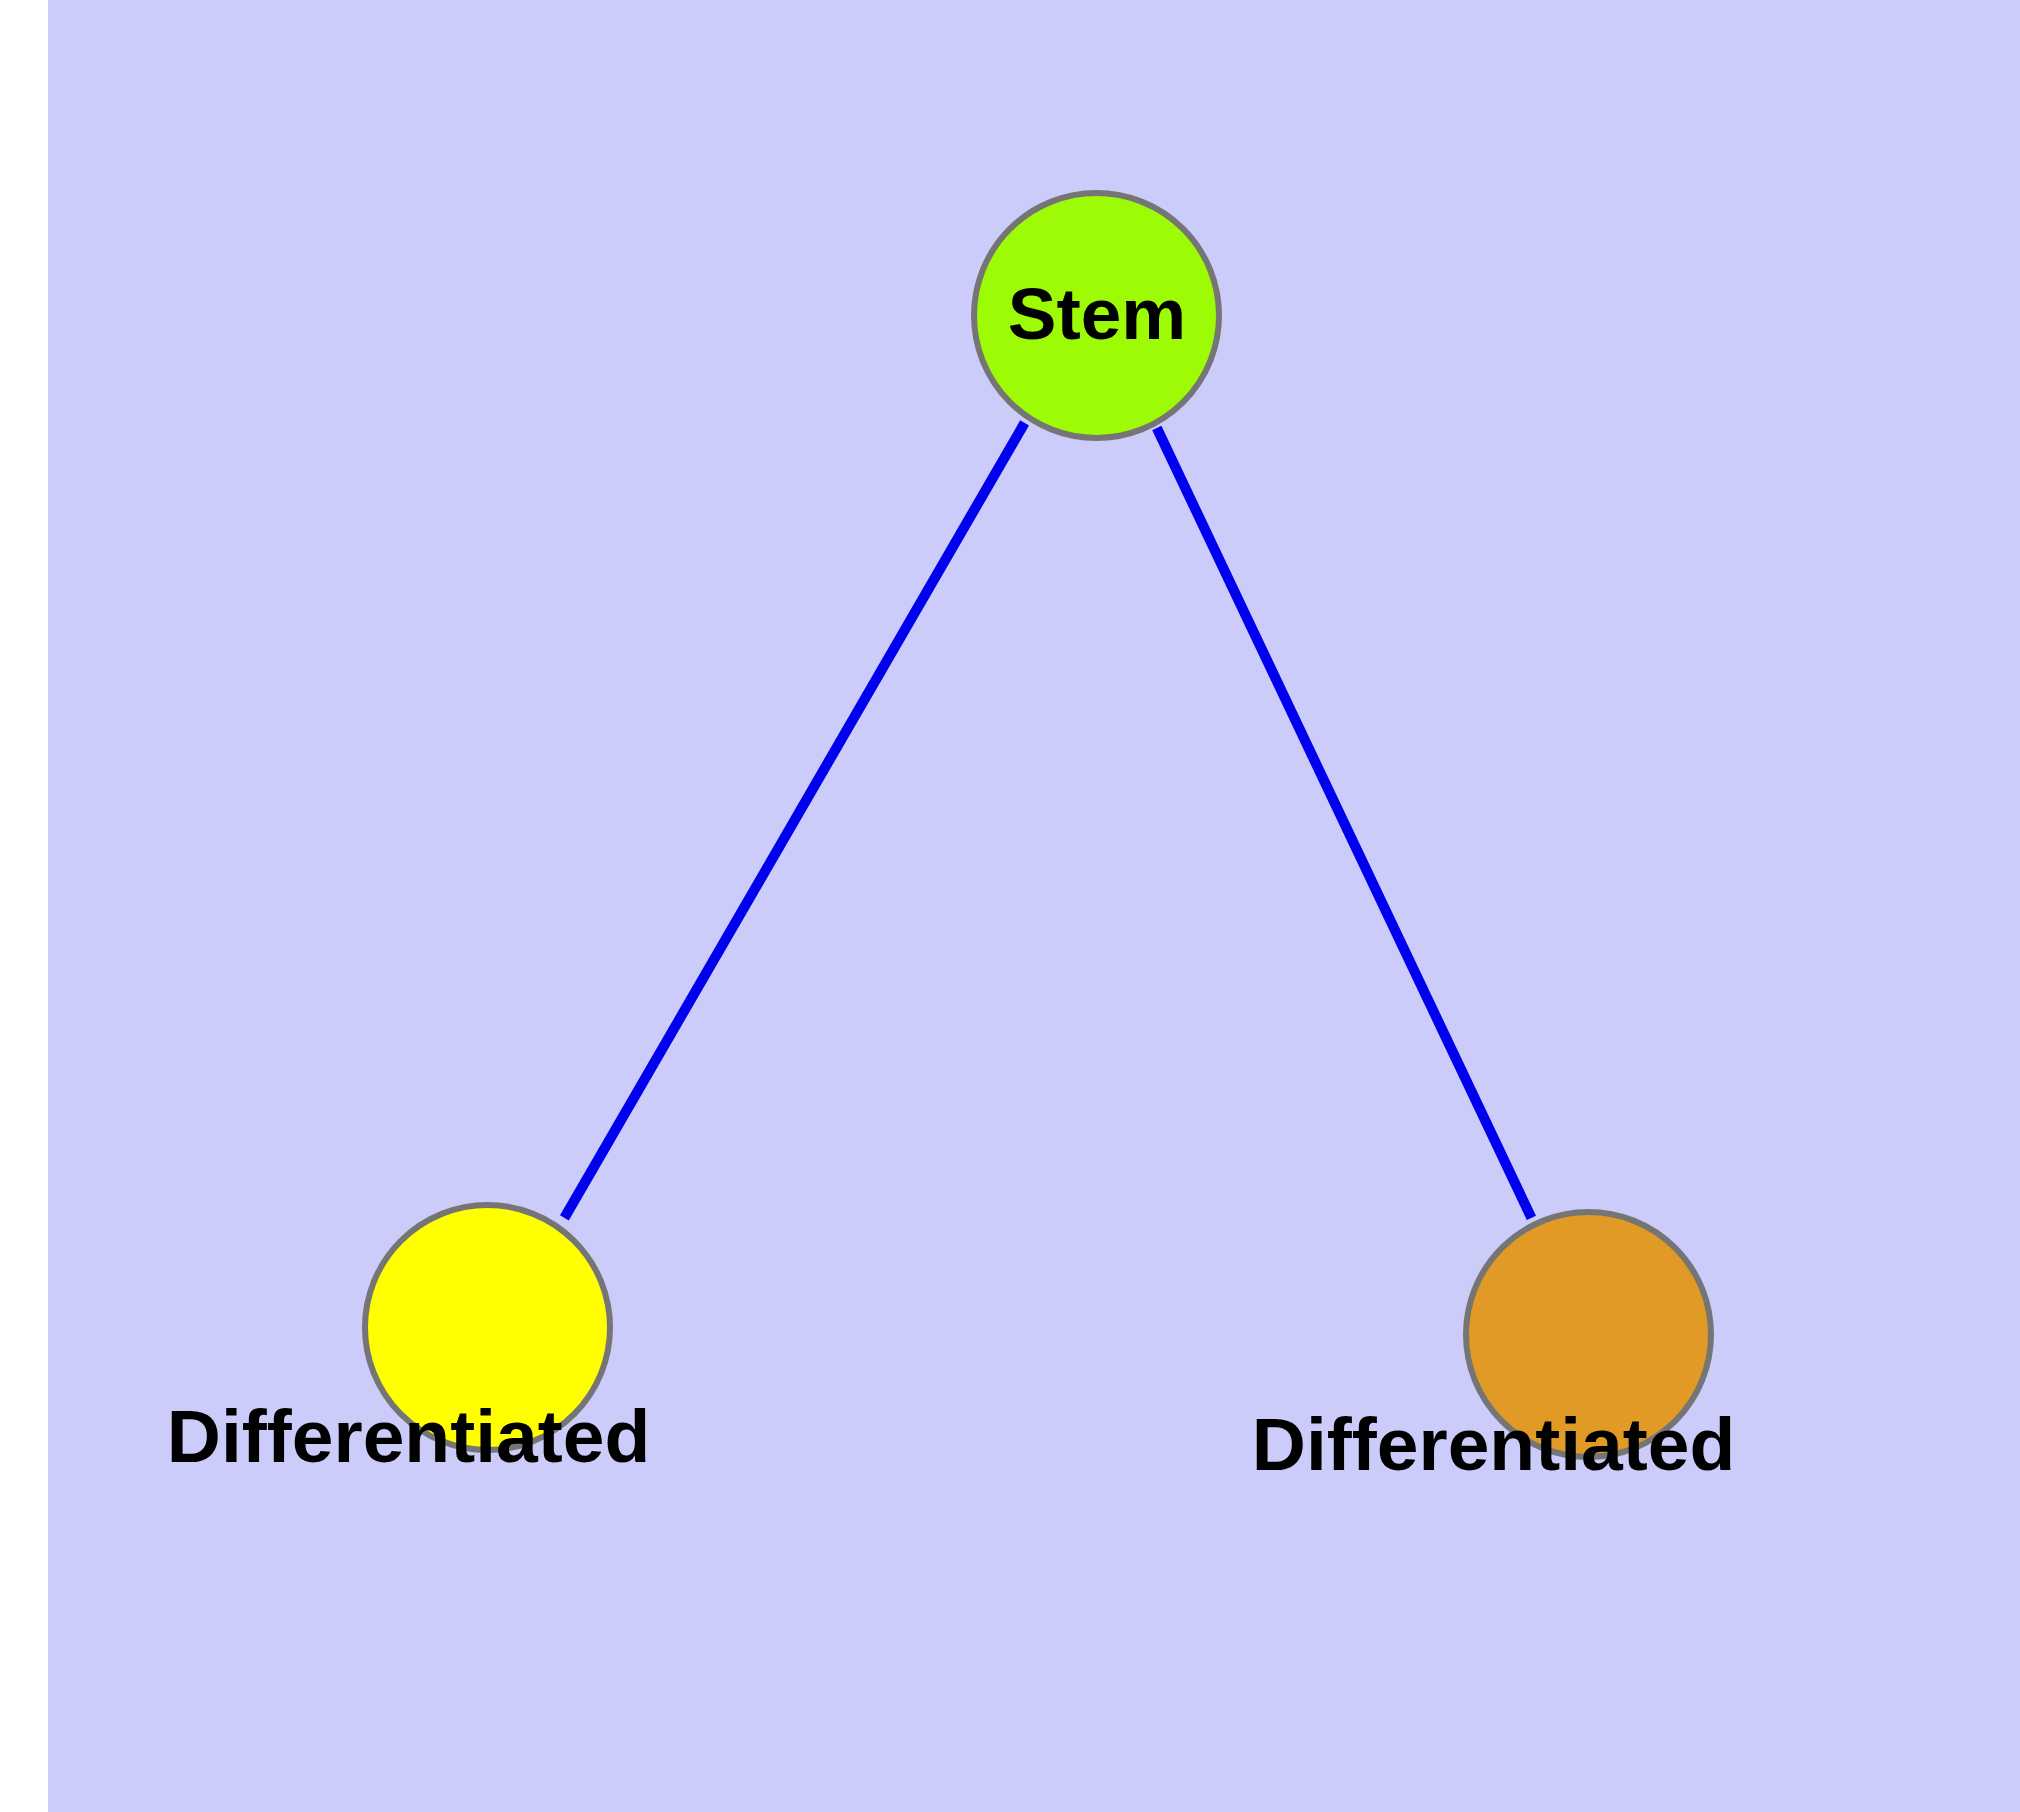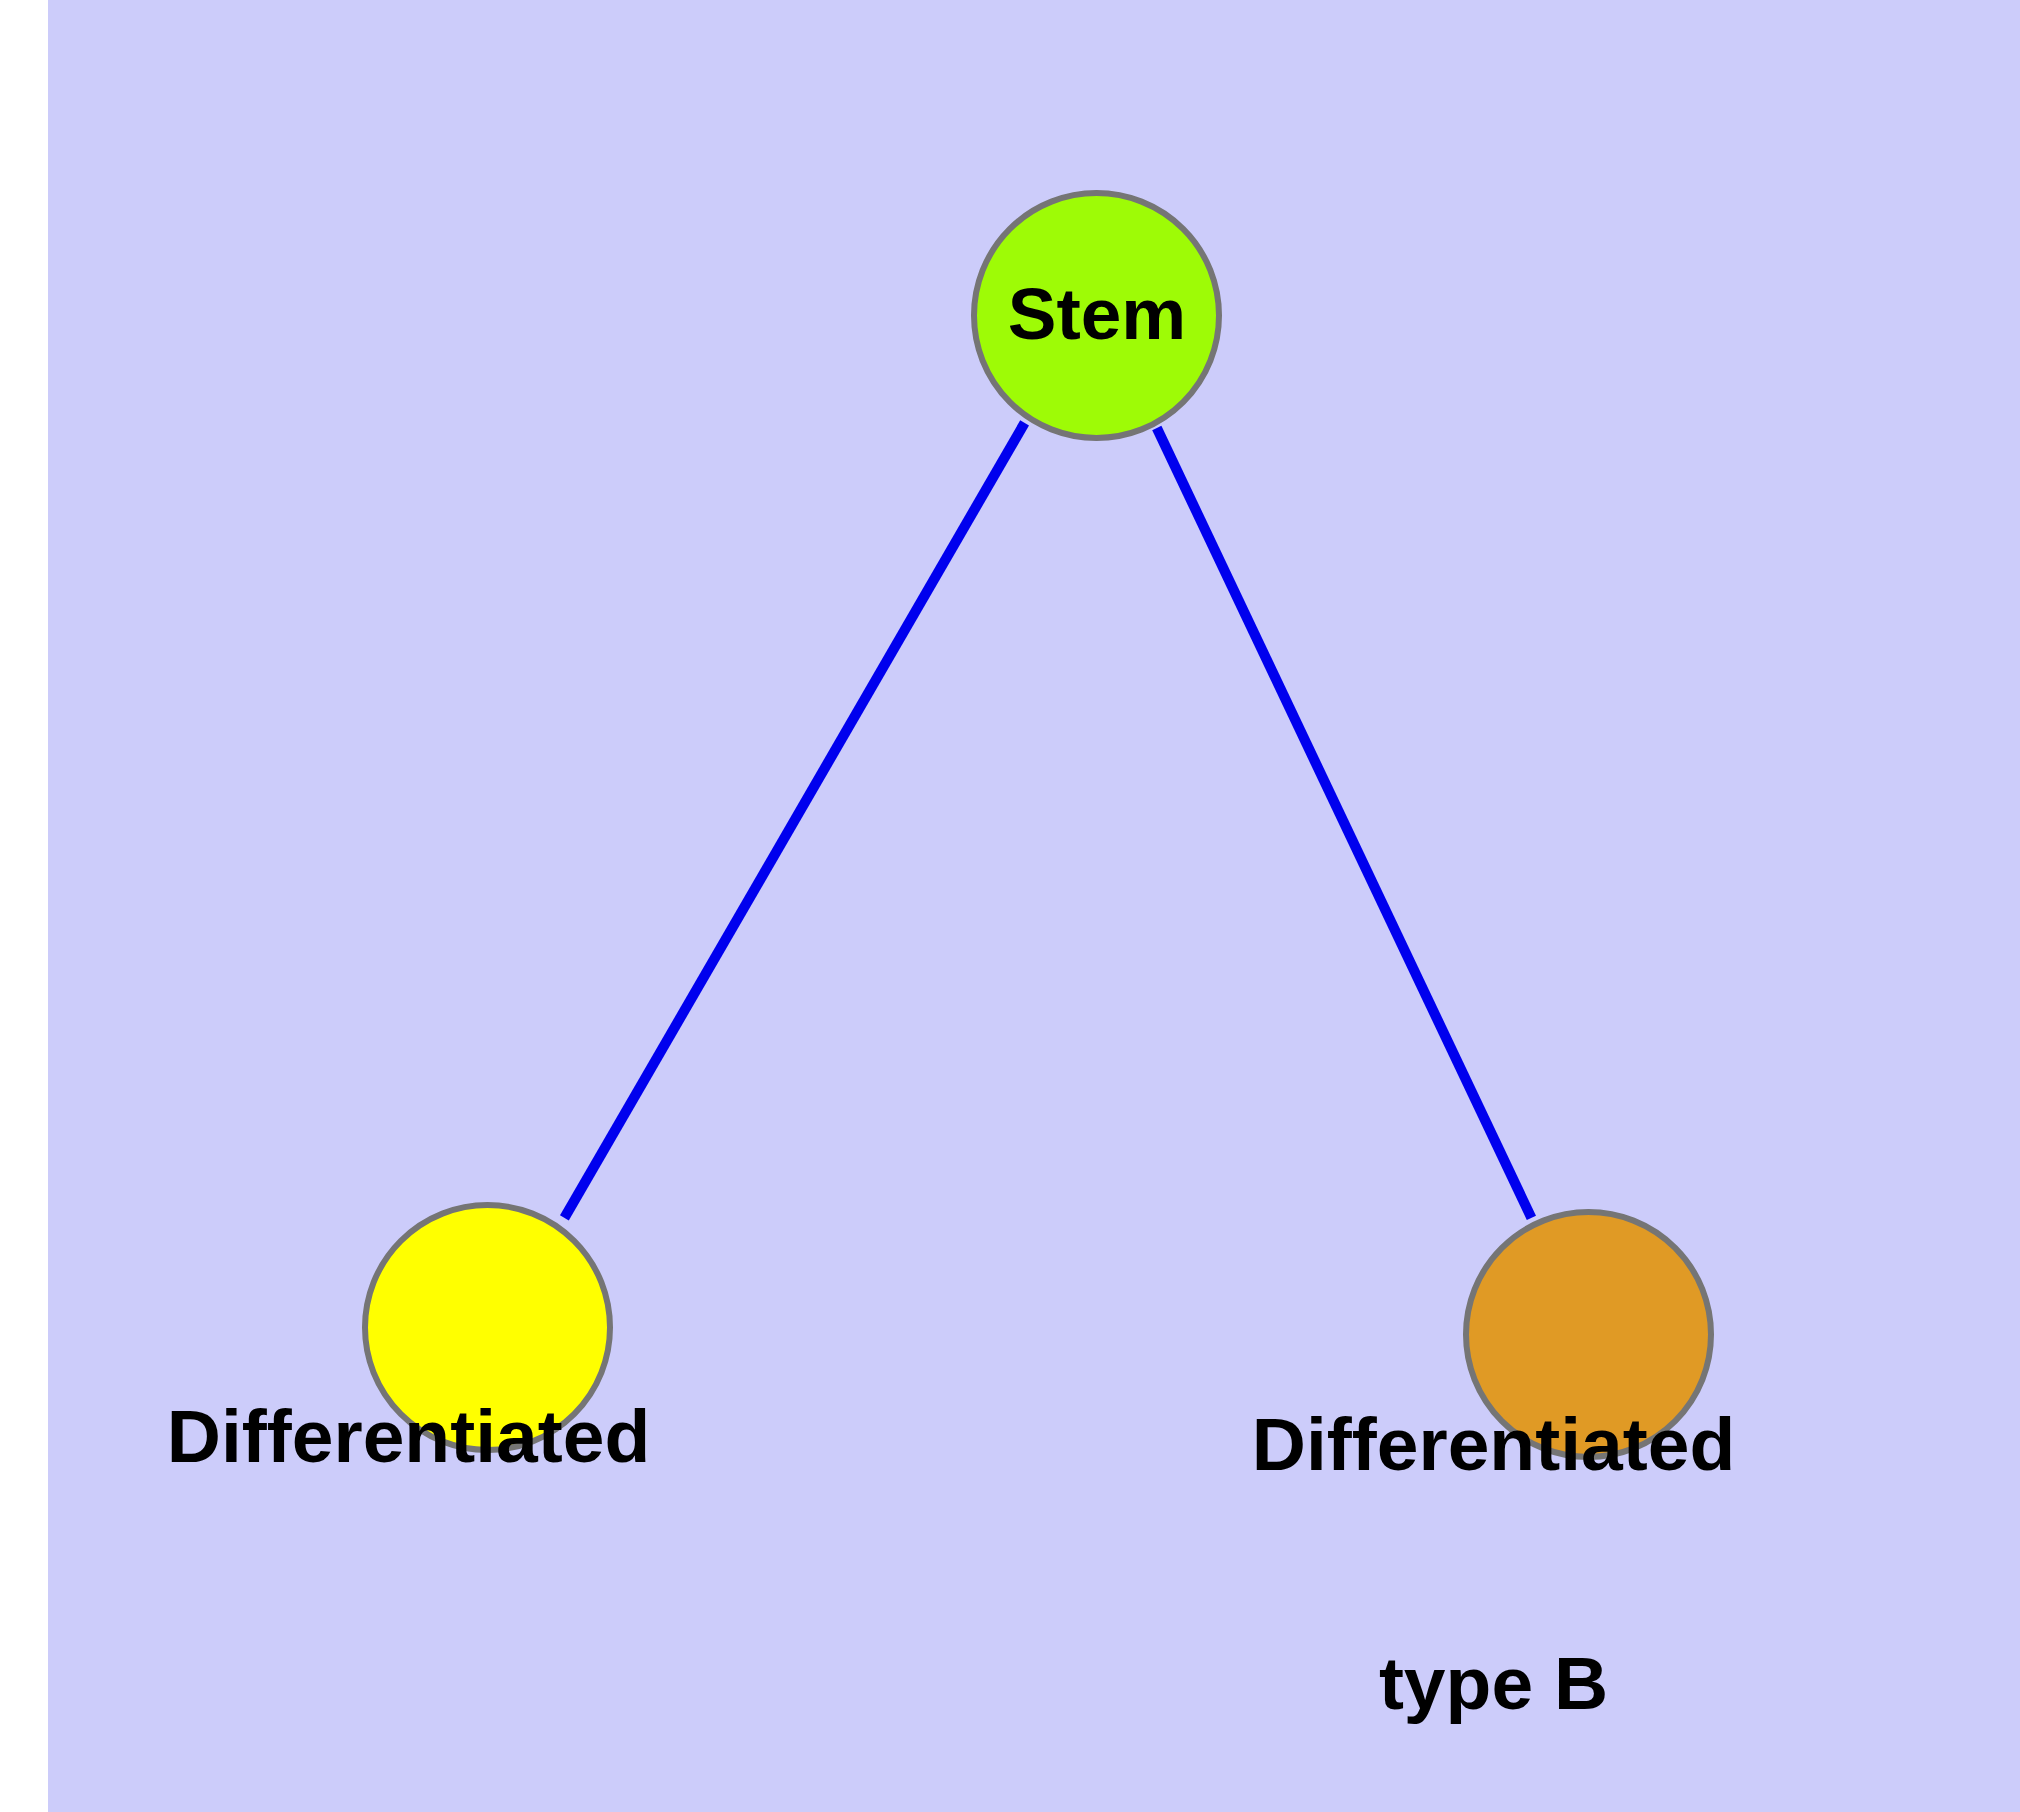--- a/index.html
+++ b/index.html
@@ -96,17 +96,16 @@
   <div class="node" id="node-diff-b" style="left: 1415px; top: 1209px; width: 251px; height: 251px; background: rgb(224, 154, 37); border-color: rgb(117, 117, 117);"></div>
 
   <div class="node-label" id="label-stem">Stem</div>
 
   <div class="node-label" id="label-diff-a">
     <div>Differentiated</div>
   </div>
 
   <div class="node-label" id="label-diff-b">
     <div>Differentiated</div>
-    <div>type B</div>
   </div>
 
 </div>
 
 
 </body></html>

